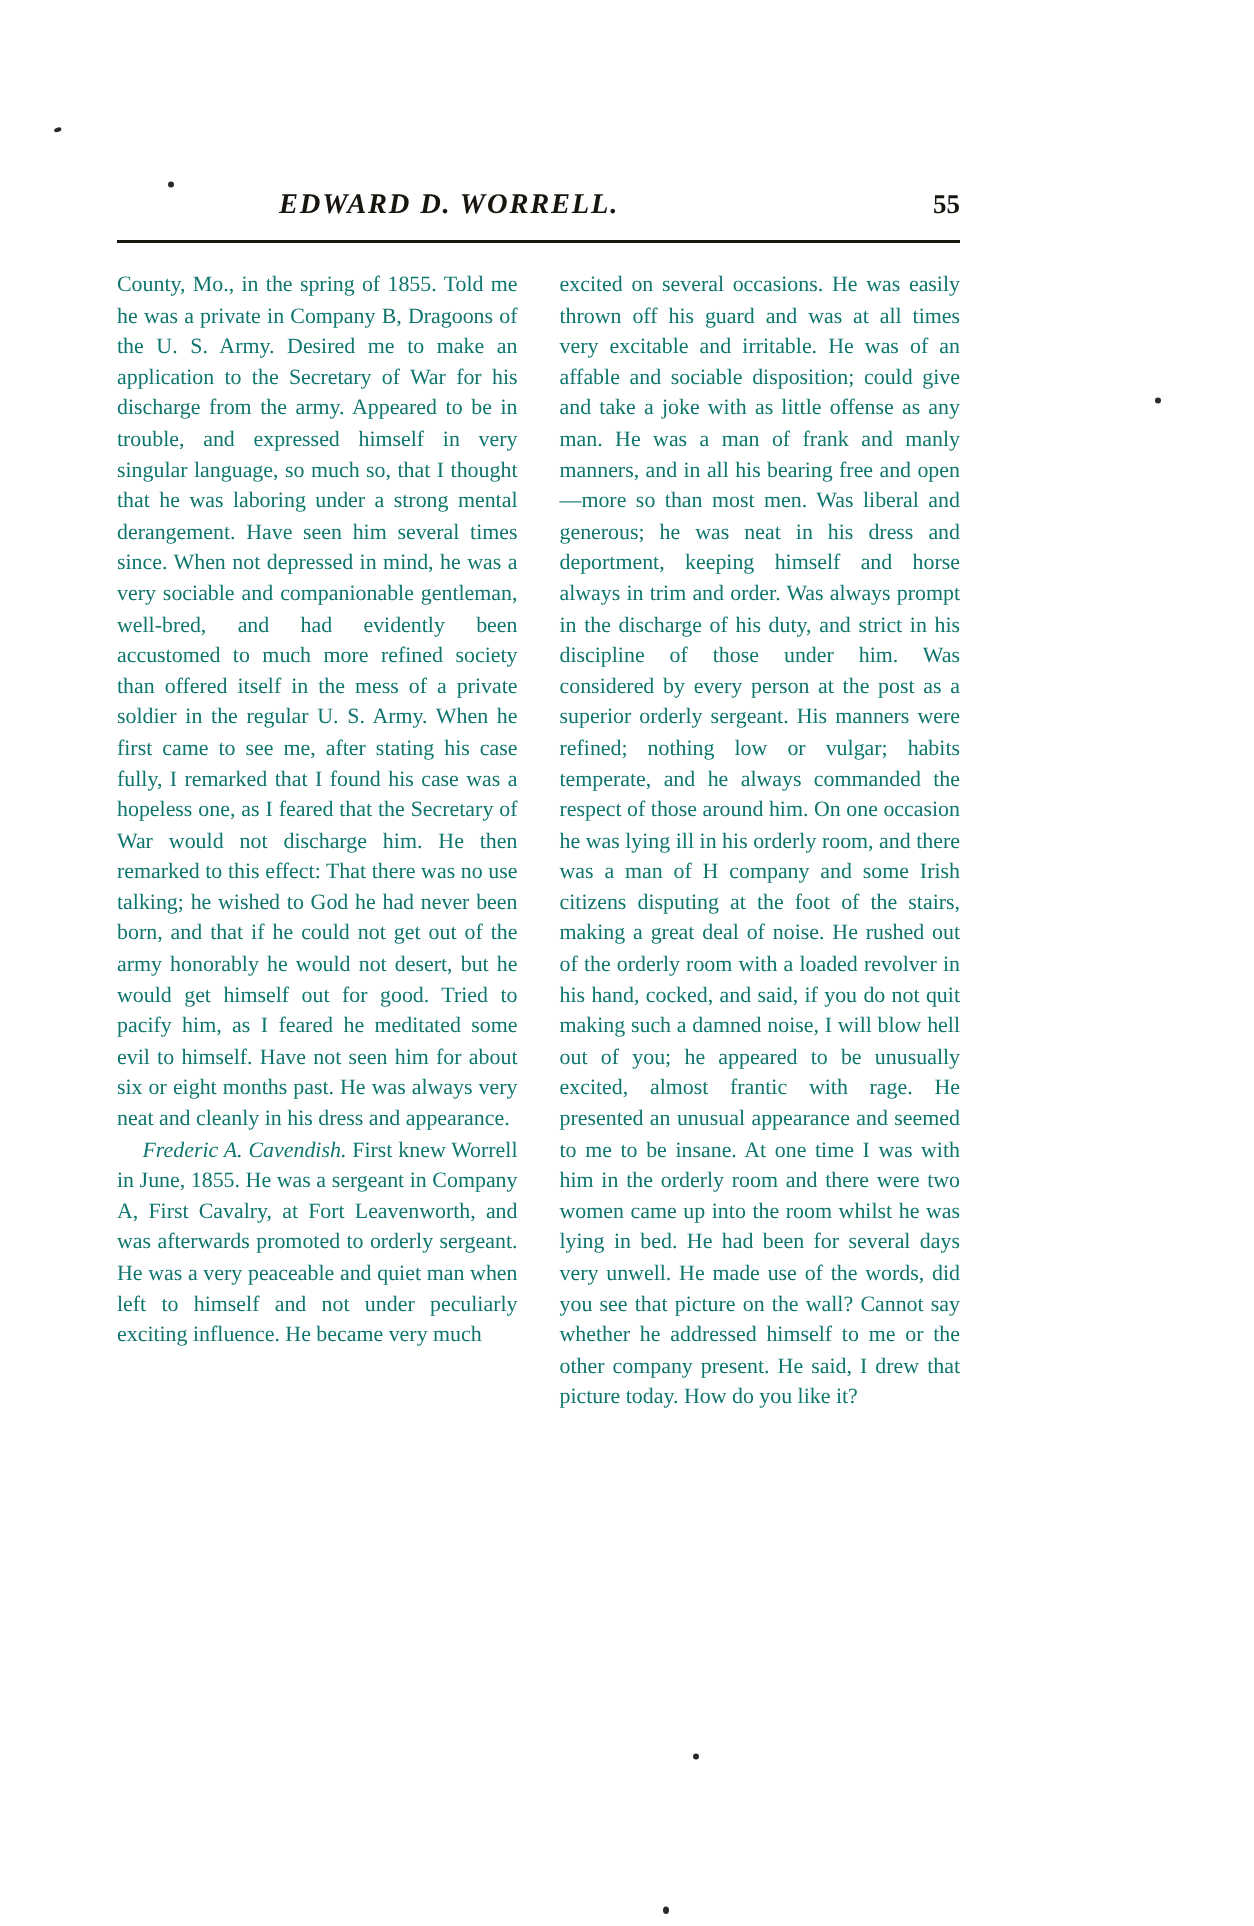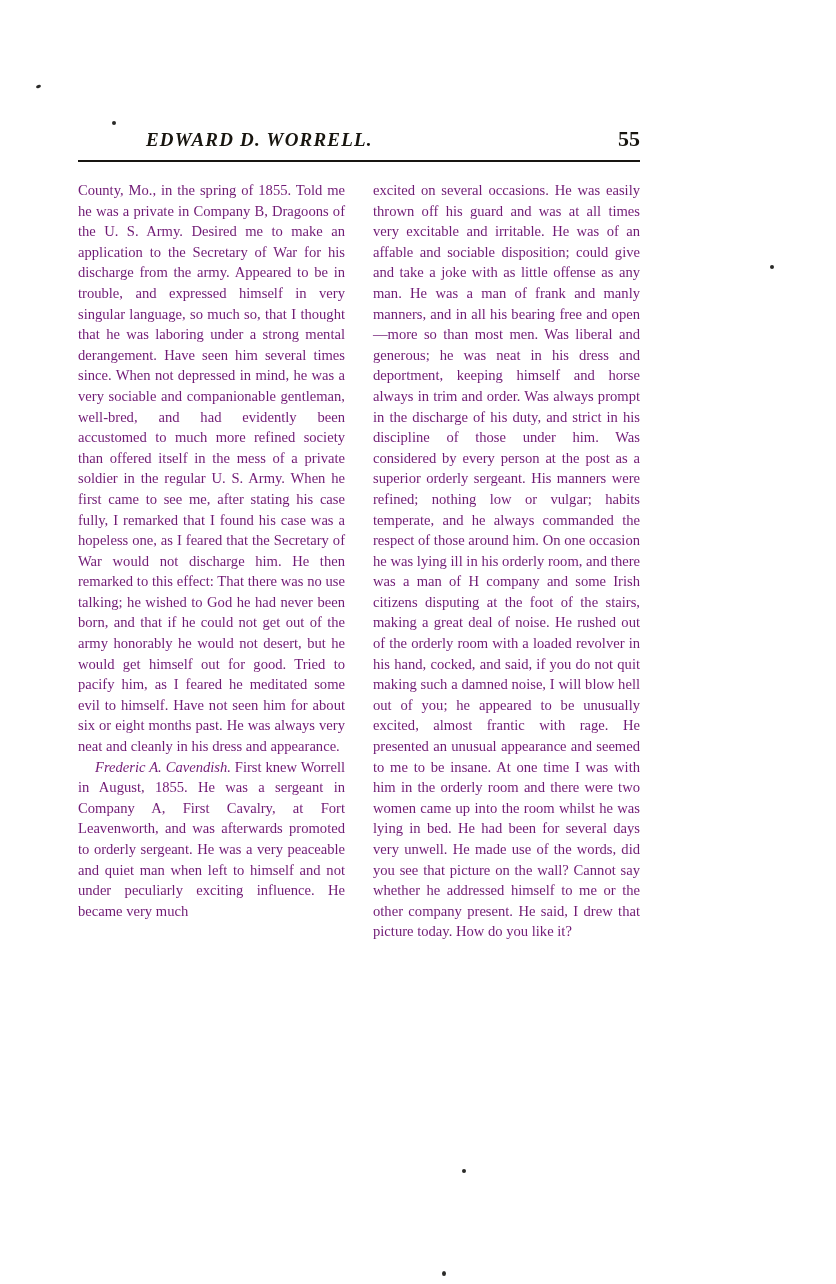--- a/index.html
+++ b/index.html
@@ -30,26 +30,26 @@
     align-items: baseline;
     justify-content: space-between;
   }
   .running-title {
     font-family: "Liberation Serif", serif;
     font-style: italic;
     font-weight: bold;
     font-size: 19px;
     letter-spacing: 1.2px;
     color: #18150f;
-    margin-left: 68px;
+    margin-left: 108px;
   }
   .page-number {
     font-family: "Liberation Serif", serif;
     font-weight: bold;
-    font-size: 22px;
+    font-size: 18px;
     color: #18150f;
     margin-left: 45px;
   }
   .rule {
     position: absolute;
     left: 78px;
     top: 160px;
     width: 562px;
     height: 2px;
     background: #181511;
@@ -64,21 +64,21 @@
   }
   .col {
     width: 267px;
   }
   .col p {
     margin: 0;
     font-size: 14.6px;
     line-height: 20.6px;
     text-align: justify;
     text-justify: inter-word;
-    color: #701a75;
+    color: #0f766e;
     font-family: "Liberation Serif", serif;
     hyphens: manual;
   }
   .col p.indent {
     text-indent: 17px;
   }
   .col p + p {
     margin-top: 0;
   }
   .speaker {
@@ -110,20 +110,20 @@
   <div class="header">
     <div class="running-title">EDWARD D. WORRELL.</div>
     <div class="page-number">55</div>
   </div>
 
   <div class="rule"></div>
 
   <div class="columns">
     <div class="col">
       <p>County, Mo., in the spring of 1855. Told me he was a private in Company B, Dragoons of the U. S. Army. Desired me to make an application to the Secretary of War for his discharge from the army. Appeared to be in trouble, and expressed himself in very singular language, so much so, that I thought that he was laboring under a strong mental derangement. Have seen him several times since. When not depressed in mind, he was a very sociable and companionable gentleman, well-bred, and had evidently been accustomed to much more refined society than offered itself in the mess of a private soldier in the regular U. S. Army. When he first came to see me, after stating his case fully, I remarked that I found his case was a hopeless one, as I feared that the Secretary of War would not discharge him. He then remarked to this effect: That there was no use talking; he wished to God he had never been born, and that if he could not get out of the army honorably he would not desert, but he would get himself out for good. Tried to pacify him, as I feared he meditated some evil to himself. Have not seen him for about six or eight months past. He was always very neat and cleanly in his dress and appearance.</p>
-      <p class="indent"><span class="speaker">Frederic A. Cavendish.</span> <span>First knew Worrell in August, 1855. He was a sergeant in Company A, First Cavalry, at Fort Leavenworth, and was afterwards promoted to orderly sergeant. He was a very peaceable and quiet man when left to himself and not under peculiarly exciting influence. He became very much</span></p>
+      <p class="indent"><span class="speaker">Frederic A. Cavendish.</span> <span>First knew Worrell in June, 1855. He was a sergeant in Company A, First Cavalry, at Fort Leavenworth, and was afterwards promoted to orderly sergeant. He was a very peaceable and quiet man when left to himself and not under peculiarly exciting influence. He became very much</span></p>
     </div>
     <div class="col">
       <p>excited on several occasions. He was easily thrown off his guard and was at all times very excitable and irritable. He was of an affable and sociable disposition; could give and take a joke with as little offense as any man. He was a man of frank and manly manners, and in all his bearing free and open—more so than most men. Was liberal and generous; he was neat in his dress and deportment, keeping himself and horse always in trim and order. Was always prompt in the discharge of his duty, and strict in his discipline of those under him. Was considered by every person at the post as a superior orderly sergeant. His manners were refined; nothing low or vulgar; habits temperate, and he always commanded the respect of those around him. On one occasion he was lying ill in his orderly room, and there was a man of H company and some Irish citizens disputing at the foot of the stairs, making a great deal of noise. He rushed out of the orderly room with a loaded revolver in his hand, cocked, and said, if you do not quit making such a damned noise, I will blow hell out of you; he appeared to be unusually excited, almost frantic with rage. He presented an unusual appearance and seemed to me to be insane. At one time I was with him in the orderly room and there were two women came up into the room whilst he was lying in bed. He had been for several days very unwell. He made use of the words, did you see that picture on the wall? Cannot say whether he addressed himself to me or the other company present. He said, I drew that picture today. How do you like it?</p>
     </div>
   </div>
 
 </div>
 
 </body></html>

